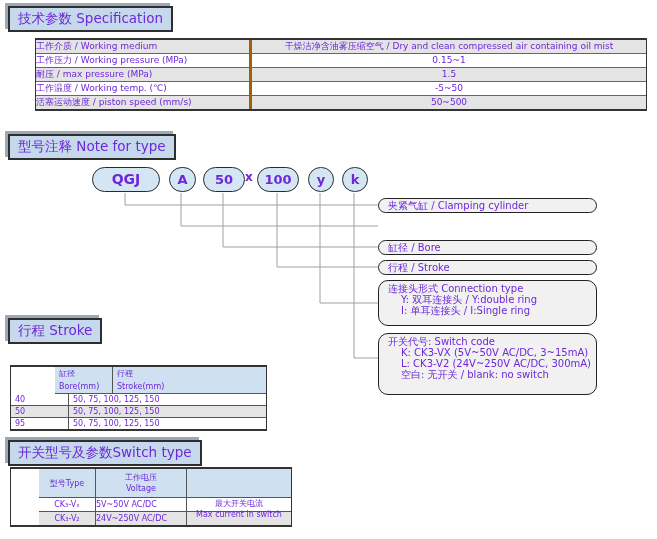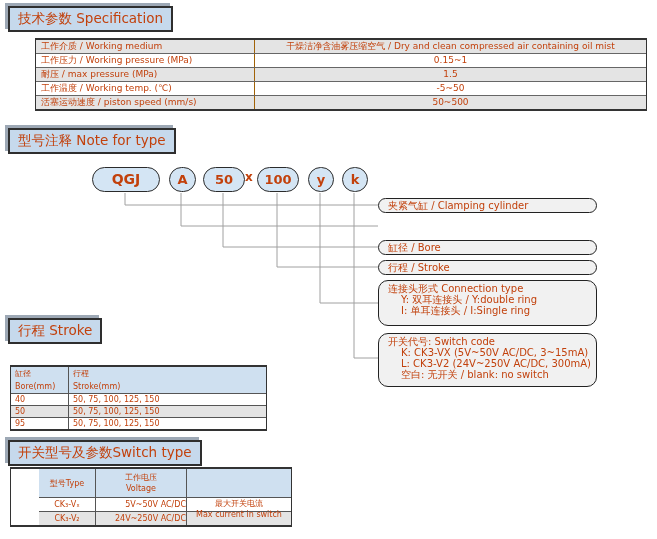--- a/index.html
+++ b/index.html
@@ -1,30 +1,30 @@
 <!DOCTYPE html>
 <html style="--header_bg: #c6d9ec; --bubble_bg: #d4e5f4; --label_box_bg: #f1f1f1; --row_shade: #e4e4e4; --table_header_bg: #cfe0f0; --shadow: #9da8b5;"><head>
 <meta charset="utf-8">
 <style>
   html,body{margin:0;padding:0;background:#fff;}
   .canvas{position:relative;width:657px;height:539px;background:#fff;
-          font-family:"DejaVu Sans","Liberation Sans",sans-serif;color:#c2410c;overflow:hidden;}
+          font-family:"DejaVu Sans","Liberation Sans",sans-serif;color:#6d28d9;overflow:hidden;}
 
   
   .sec-hdr{position:absolute;background:var(--header_bg,#c6d9ec);border:2px solid #2e2e2e;
            box-shadow:-3px -3px 0 var(--shadow,#9da8b5);padding:1px 8px 2px 8px;
            font-size:13.5px;white-space:nowrap;line-height:19px;}
 
   
   .spec-table{position:absolute;left:35px;top:38px;width:610px;
               border:1px solid #333;border-top-width:2px;border-bottom-width:2px;font-size:9px;}
   .spec-row{display:flex;height:13px;line-height:13px;border-bottom:1px solid #666;}
   .spec-row:last-child{border-bottom:none;}
   .spec-row.shade{background:var(--row_shade,#e4e4e4);}
-  .spec-label{width:213px;padding-left:5px;border-right:1px solid #a16207;overflow:hidden;white-space:nowrap;}
+  .spec-label{width:213px;border-right:3px solid #a16207;overflow:hidden;white-space:nowrap;}
   .spec-value{flex:1;text-align:center;overflow:hidden;white-space:nowrap;}
 
   
   .bubble{position:absolute;top:167px;height:23px;background:var(--bubble_bg,#d4e5f4);
           border:1.5px solid #2b2b2b;border-radius:13px;text-align:center;
           font-weight:bold;font-size:13px;line-height:23px;}
   .model-x{position:absolute;left:245px;top:170px;font-weight:bold;font-size:12px;}
 
   
   .wires{position:absolute;left:0;top:0;pointer-events:none;}
@@ -33,39 +33,39 @@
   .lblbox{position:absolute;left:378px;width:219px;background:var(--label_box_bg,#f1f1f1);
           border:1px solid #222;font-size:10px;box-sizing:border-box;}
   .lblbox.pill{height:15px;line-height:13px;border-radius:8px;padding-left:9px;white-space:nowrap;overflow:hidden;}
   .lblbox.big{border-radius:10px;padding:2px 4px 2px 9px;}
   .lblbox.big .ln{line-height:11px;white-space:nowrap;overflow:hidden;}
   .lblbox.big .ln.ind{padding-left:13px;}
 
   
   .stroke-table{position:absolute;left:10px;top:365px;width:255px;
                 border:1px solid #333;border-top-width:2px;border-bottom-width:2px;font-size:8px;}
-  .st-hdr{display:flex;height:26px;background:var(--table_header_bg,#cfe0f0);border-bottom:1px solid #555;}
+  .st-hdr{display:flex;height:26px;background:var(--table_header_bg,#cfe0f0);border-bottom:1px solid #555;margin-left:44px;}
   .st-hdr .cell div{line-height:12px;padding-top:1px;}
   .st-row{display:flex;height:11px;line-height:11px;border-bottom:1px solid #555;}
   .st-row:last-child{border-bottom:none;}
   .st-row.shade{background:var(--row_shade,#e4e4e4);}
   .st-c1{width:58px;padding-left:4px;border-right:1px solid #555;box-sizing:border-box;}
   .st-c2{flex:1;padding-left:4px;}
 
   
   .switch-table{position:absolute;left:10px;top:467px;width:252px;
                 border:1px solid #333;border-top-width:2px;border-bottom-width:2px;font-size:8px;padding-left:28px;}
   .sw-hdr{display:flex;height:28px;background:var(--table_header_bg,#cfe0f0);border-bottom:1px solid #555;}
   .sw-hdr .cell{display:flex;flex-direction:column;justify-content:center;text-align:center;}
   .sw-hdr .cell div{line-height:11px;}
   .sw-row{display:flex;height:13px;line-height:13px;border-bottom:1px solid #555;}
   .sw-row:last-child{border-bottom:none;}
   .sw-row.shade{background:var(--row_shade,#e4e4e4);}
   .sw-c1{width:57px;text-align:center;border-right:1px solid #555;box-sizing:border-box;}
-  .sw-c2{width:91px;text-align:right;border-right:1px solid #555;box-sizing:border-box;}
+  .sw-c2{width:91px;text-align:left;border-right:1px solid #555;box-sizing:border-box;}
   .sw-c3{flex:1;text-align:center;margin-top:40px;}
 </style>
 </head>
 <body>
 
 <div class="canvas">
 
   <svg class="wires" width="657" height="539">
     <polyline points="125,193 125,205 378,205" fill="none" stroke="#a0a0a0" stroke-width="1"></polyline>
     <polyline points="181,193 181,226 378,226" fill="none" stroke="#a0a0a0" stroke-width="1"></polyline>
@@ -93,21 +93,21 @@
     <div class="spec-row">
       <div class="spec-label">工作温度 / Working temp. (℃)</div>
       <div class="spec-value">-5~50</div>
     </div>
     <div class="spec-row shade">
       <div class="spec-label">活塞运动速度 / piston speed (mm/s)</div>
       <div class="spec-value">50~500</div>
     </div>
   </div>
 
-  <div class="sec-hdr" style="left:8px;top:128px">型号注释 Note for type</div>
+  <div class="sec-hdr" style="left:8px;top:134px">型号注释 Note for type</div>
 
   <div class="bubble" style="left:92px;width:66px;font-size:14px">QGJ</div>
   <div class="bubble" style="left:169px;width:25px">A</div>
   <div class="bubble" style="left:203px;width:40px">50</div>
   <div class="model-x">x</div>
   <div class="bubble" style="left:257px;width:40px">100</div>
   <div class="bubble" style="left:308px;width:24px">y</div>
   <div class="bubble" style="left:342px;width:24px">k</div>
 
   <div class="lblbox pill" style="top:198px">
@@ -117,21 +117,21 @@
     <span>缸径 / Bore</span>
   </div>
   <div class="lblbox pill" style="top:260px">
     <span>行程 / Stroke</span>
   </div>
   <div class="lblbox big" style="top:280px;height:46px">
     <div class="ln">连接头形式 Connection type</div>
     <div class="ln ind">Y: 双耳连接头 / Y:double ring</div>
     <div class="ln ind">I: 单耳连接头 / I:Single ring</div>
   </div>
-  <div class="lblbox big" style="top:333px;height:54px">
+  <div class="lblbox big" style="top:333px;height:62px">
     <div class="ln">开关代号: Switch code</div>
     <div class="ln ind">K: CK3-VX (5V~50V AC/DC, 3~15mA)</div>
     <div class="ln ind">L: CK3-V2 (24V~250V AC/DC, 300mA)</div>
     <div class="ln ind">空白: 无开关 / blank: no switch</div>
   </div>
 
   <div class="sec-hdr" style="left:8px;top:318px">行程 Stroke</div>
 
   <div class="stroke-table">
     <div class="st-hdr">

